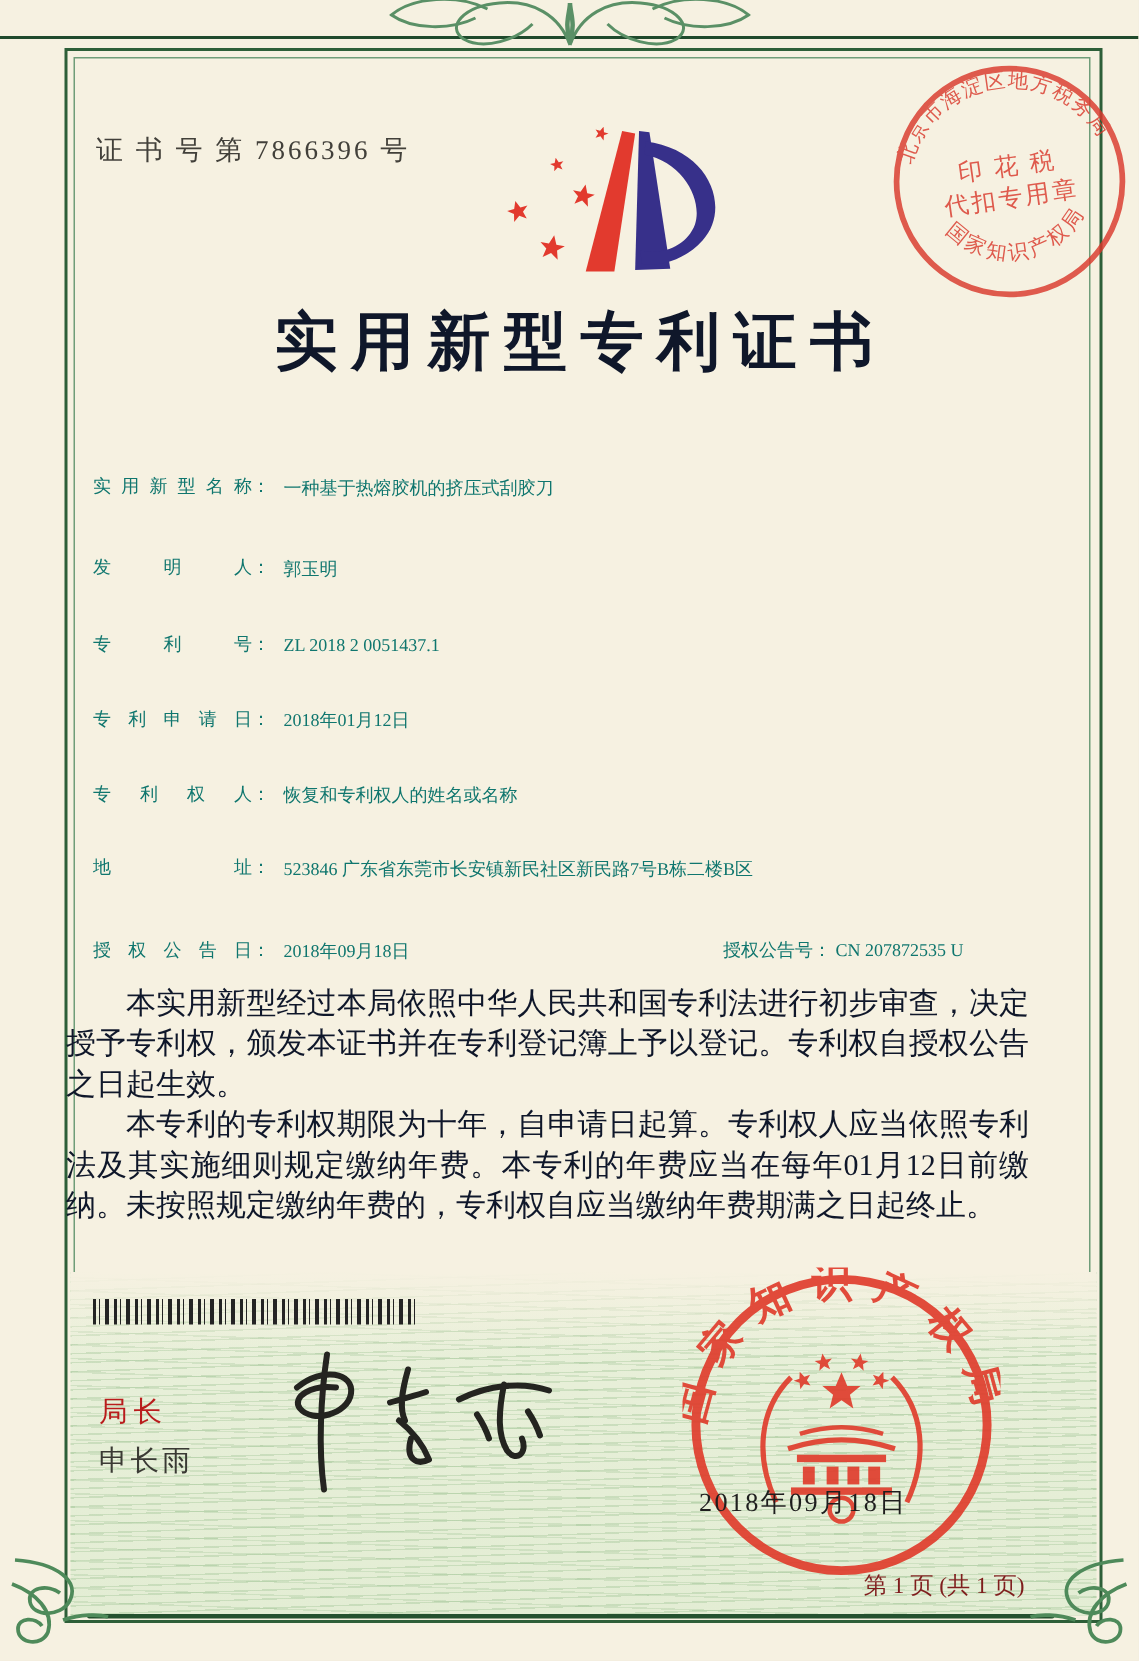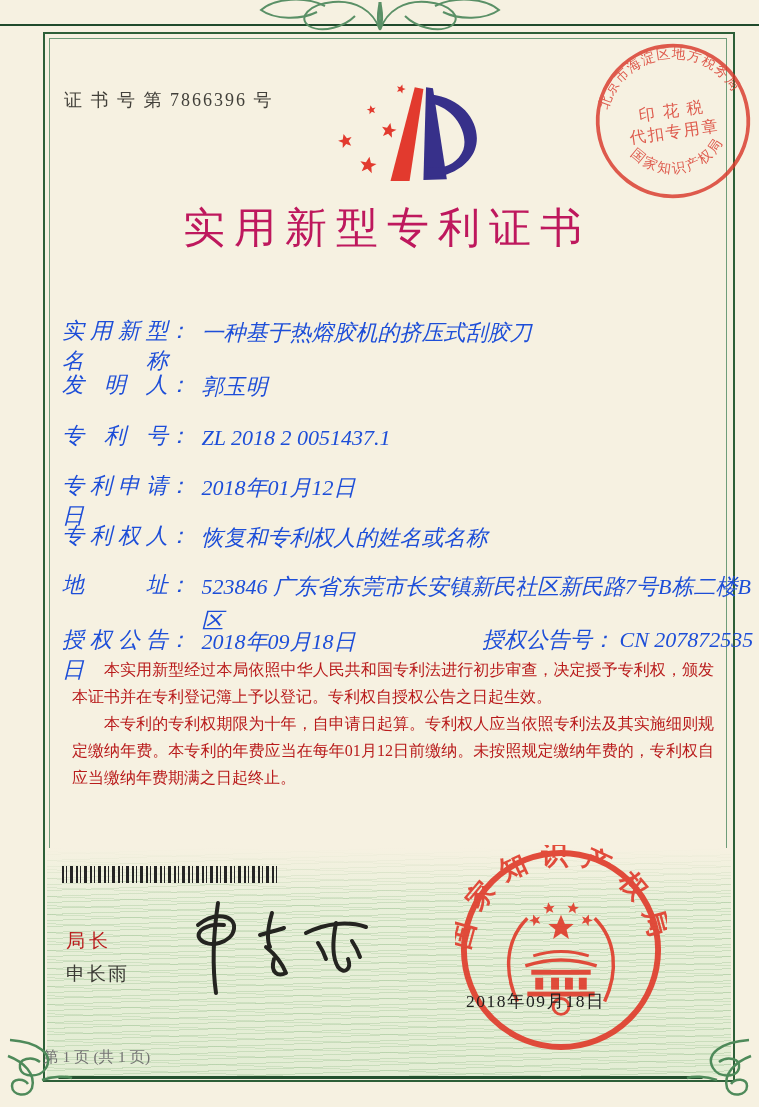--- a/index.html
+++ b/index.html
@@ -18,44 +18,44 @@
   .band{position:absolute;left:47px;top:848px;width:684px;height:229px;
     background:
       repeating-linear-gradient(178deg, rgba(150,190,140,.35) 0 1px, rgba(0,0,0,0) 1px 6px),
       repeating-linear-gradient(182deg, rgba(150,190,140,.28) 0 1px, rgba(0,0,0,0) 1px 9px),
       linear-gradient(#e9f0da,#e3edd4);}
   .band-fade{position:absolute;left:47px;top:848px;width:684px;height:55px;
     background:linear-gradient(#f6f1e1,rgba(246,241,225,0));}
 
   .certno{position:absolute;left:64px;top:88px;font-size:18px;color:#42403a;letter-spacing:2px;}
   .title{position:absolute;left:43px;top:200px;width:688px;text-align:center;
-    font-size:42px;font-weight:400;color:#be185d;letter-spacing:9px;}
-
-  .frow{position:absolute;left:62px;font-size:22px;color:#1d4ed8;font-style:italic;}
+    font-size:42px;font-weight:700;color:#0f172a;letter-spacing:9px;}
+
+  .frow{position:absolute;left:62px;font-size:12px;color:#0f766e;}
   .flabel{display:inline-block;width:106px;text-align:justify;text-align-last:justify;vertical-align:top;}
   .fcolon{display:inline-block;vertical-align:top;}
   .fvalue{display:inline-block;vertical-align:top;margin-left:6px;max-width:552px;line-height:1.55;}
   .grant2{position:absolute;left:420px;top:0;white-space:nowrap;}
 
-  .paras{position:absolute;left:72px;top:656px;width:642px;font-size:16px;
-    color:#b91c1c;line-height:27px;text-align:justify;}
+  .paras{position:absolute;left:44px;top:656px;width:642px;font-size:20px;
+    color:#0f172a;line-height:27px;text-align:justify;}
   .paras p{margin:0;text-indent:2em;}
 
   .barcode{position:absolute;left:62px;top:866px;width:218px;height:17px;
     background:repeating-linear-gradient(90deg,#242424 0 2px,rgba(0,0,0,0) 2px 4px,
       #242424 4px 5px,rgba(0,0,0,0) 5px 8px,#242424 8px 11px,rgba(0,0,0,0) 11px 14px);}
 
   .sig-title{position:absolute;left:66px;top:928px;font-size:19px;color:#b91c1c;letter-spacing:4px;
     font-family:"Liberation Sans","DejaVu Sans",sans-serif;}
   .sig-name{position:absolute;left:66px;top:961px;font-size:19px;color:#3a3a34;letter-spacing:2px;
     font-family:Liberation Serif, serif;}
 
   .seal-date{position:absolute;left:466px;top:989px;font-size:17.5px;color:#1e1e1e;letter-spacing:1.5px;}
-  .footer{position:absolute;left:43px;top:1047px;width:640px;text-align:left;
-    font-size:15.5px;color:#737373;}
+  .footer{position:absolute;left:43px;top:1047px;width:640px;text-align:right;
+    font-size:15.5px;color:#7f1d1d;}
   .botline{position:absolute;left:58px;top:1076px;width:645px;height:3px;background:#24512f;border-radius:2px;}
 </style>
 </head>
 <body>
 
 <div class="page">
 
   <div class="topline"></div>
   <svg class="abs" style="left:205px;top:-4px;" width="350" height="36" viewBox="0 0 350 36">
     <g fill="none" stroke="#5a9066" stroke-width="2">

